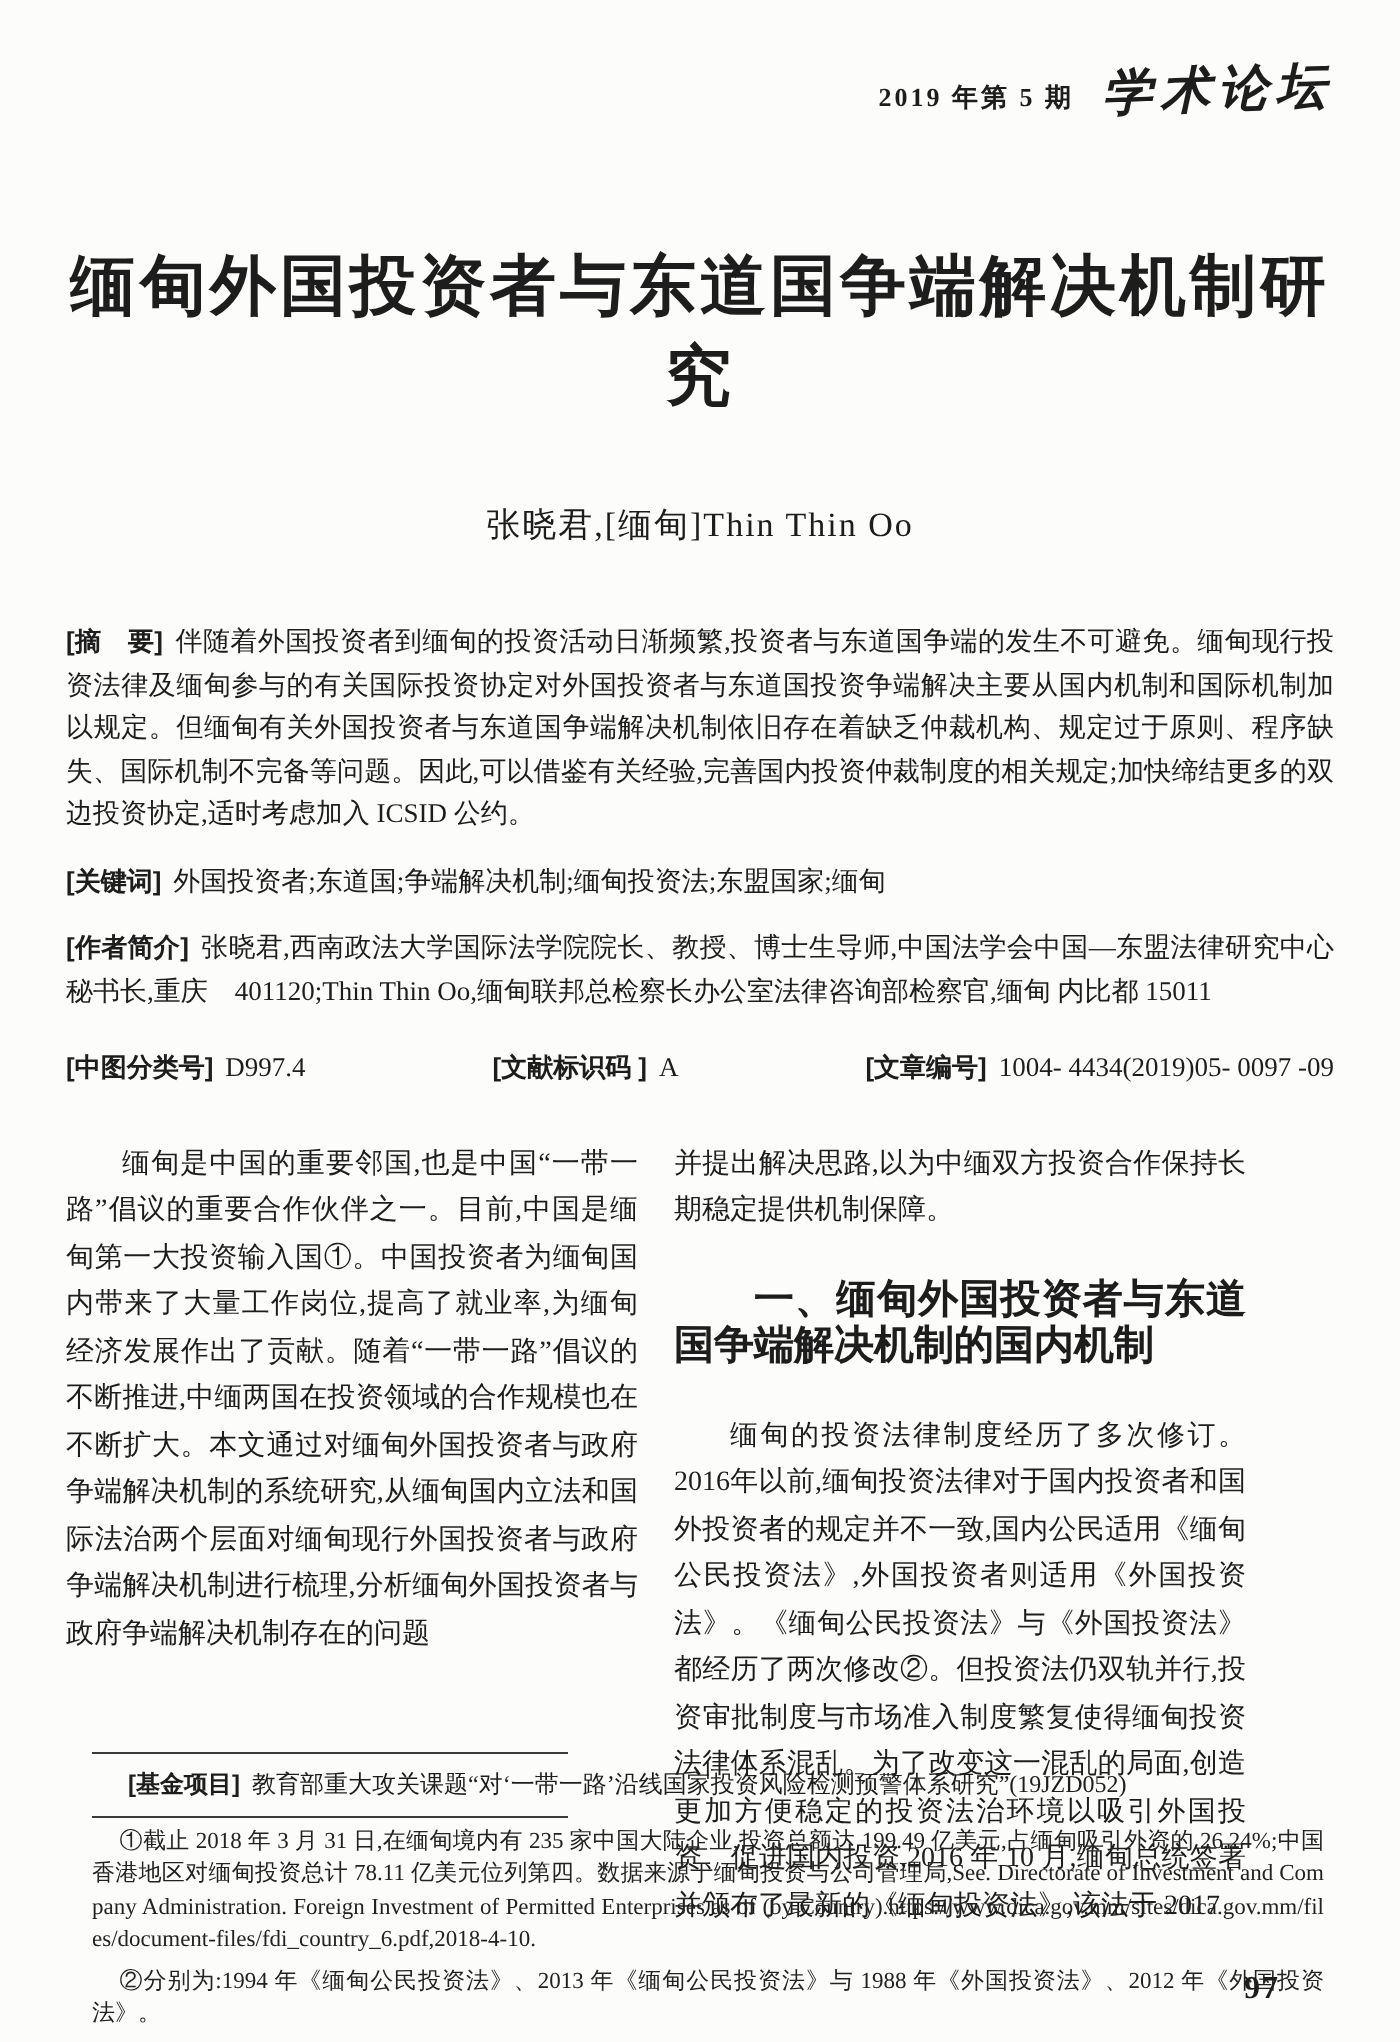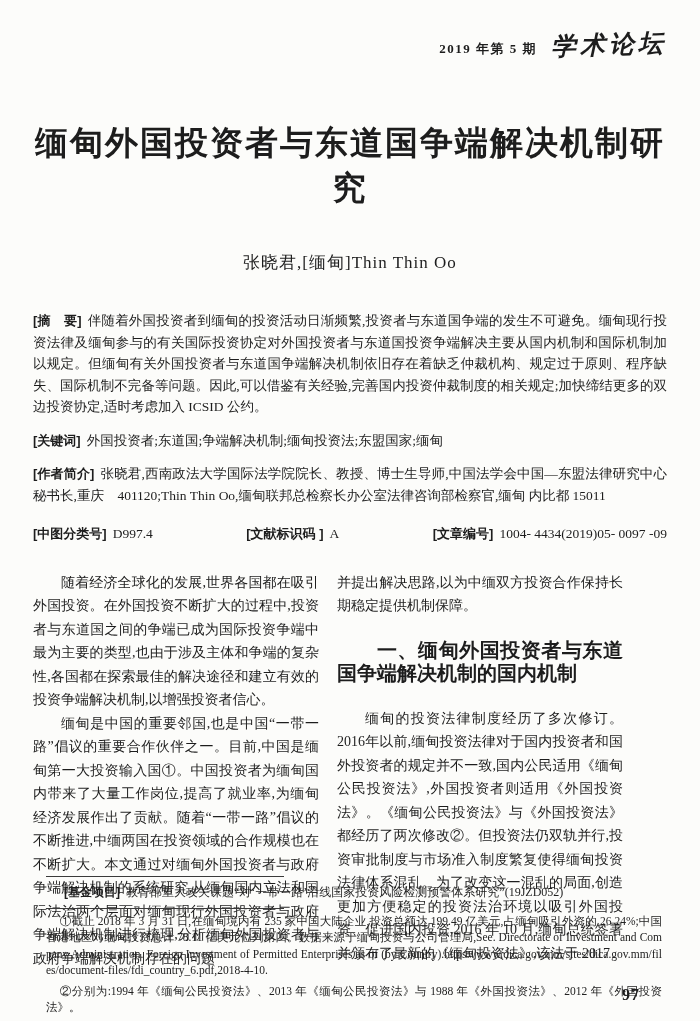--- a/index.html
+++ b/index.html
@@ -90,21 +90,20 @@
         <span class="fm-label">[文献标识码 ]</span><span>A</span>
       </span>
       <span class="item">
         <span class="fm-label">[文章编号]</span><span>1004- 4434(2019)05- 0097 -09</span>
       </span>
     </div>
   </div>
 
   <div class="columns">
     <div class="col">
-      <p class="para">随着经济全球化的发展,世界各国都在吸引外国投资。在外国投资不断扩大的过程中,投资者与东道国之间的争端已成为国际投资争端中最为主要的类型,也由于涉及主体和争端的复杂性,各国都在探索最佳的解决途径和建立有效的投资争端解决机制,以增强投资者信心。</p>
       <p class="para">缅甸是中国的重要邻国,也是中国“一带一路”倡议的重要合作伙伴之一。目前,中国是缅甸第一大投资输入国①。中国投资者为缅甸国内带来了大量工作岗位,提高了就业率,为缅甸经济发展作出了贡献。随着“一带一路”倡议的不断推进,中缅两国在投资领域的合作规模也在不断扩大。本文通过对缅甸外国投资者与政府争端解决机制的系统研究,从缅甸国内立法和国际法治两个层面对缅甸现行外国投资者与政府争端解决机制进行梳理,分析缅甸外国投资者与政府争端解决机制存在的问题</p>
     </div>
     <div class="col">
       <p class="para cont">并提出解决思路,以为中缅双方投资合作保持长期稳定提供机制保障。</p>
       <h2 class="section-heading">一、缅甸外国投资者与东道国争端解决机制的国内机制</h2>
       <p class="para">缅甸的投资法律制度经历了多次修订。2016年以前,缅甸投资法律对于国内投资者和国外投资者的规定并不一致,国内公民适用《缅甸公民投资法》,外国投资者则适用《外国投资法》。《缅甸公民投资法》与《外国投资法》都经历了两次修改②。但投资法仍双轨并行,投资审批制度与市场准入制度繁复使得缅甸投资法律体系混乱。为了改变这一混乱的局面,创造更加方便稳定的投资法治环境以吸引外国投资、促进国内投资,2016 年 10 月,缅甸总统签署并颁布了最新的《缅甸投资法》,该法于 2017</p>
     </div>
   </div>
 
   <div class="footer">

